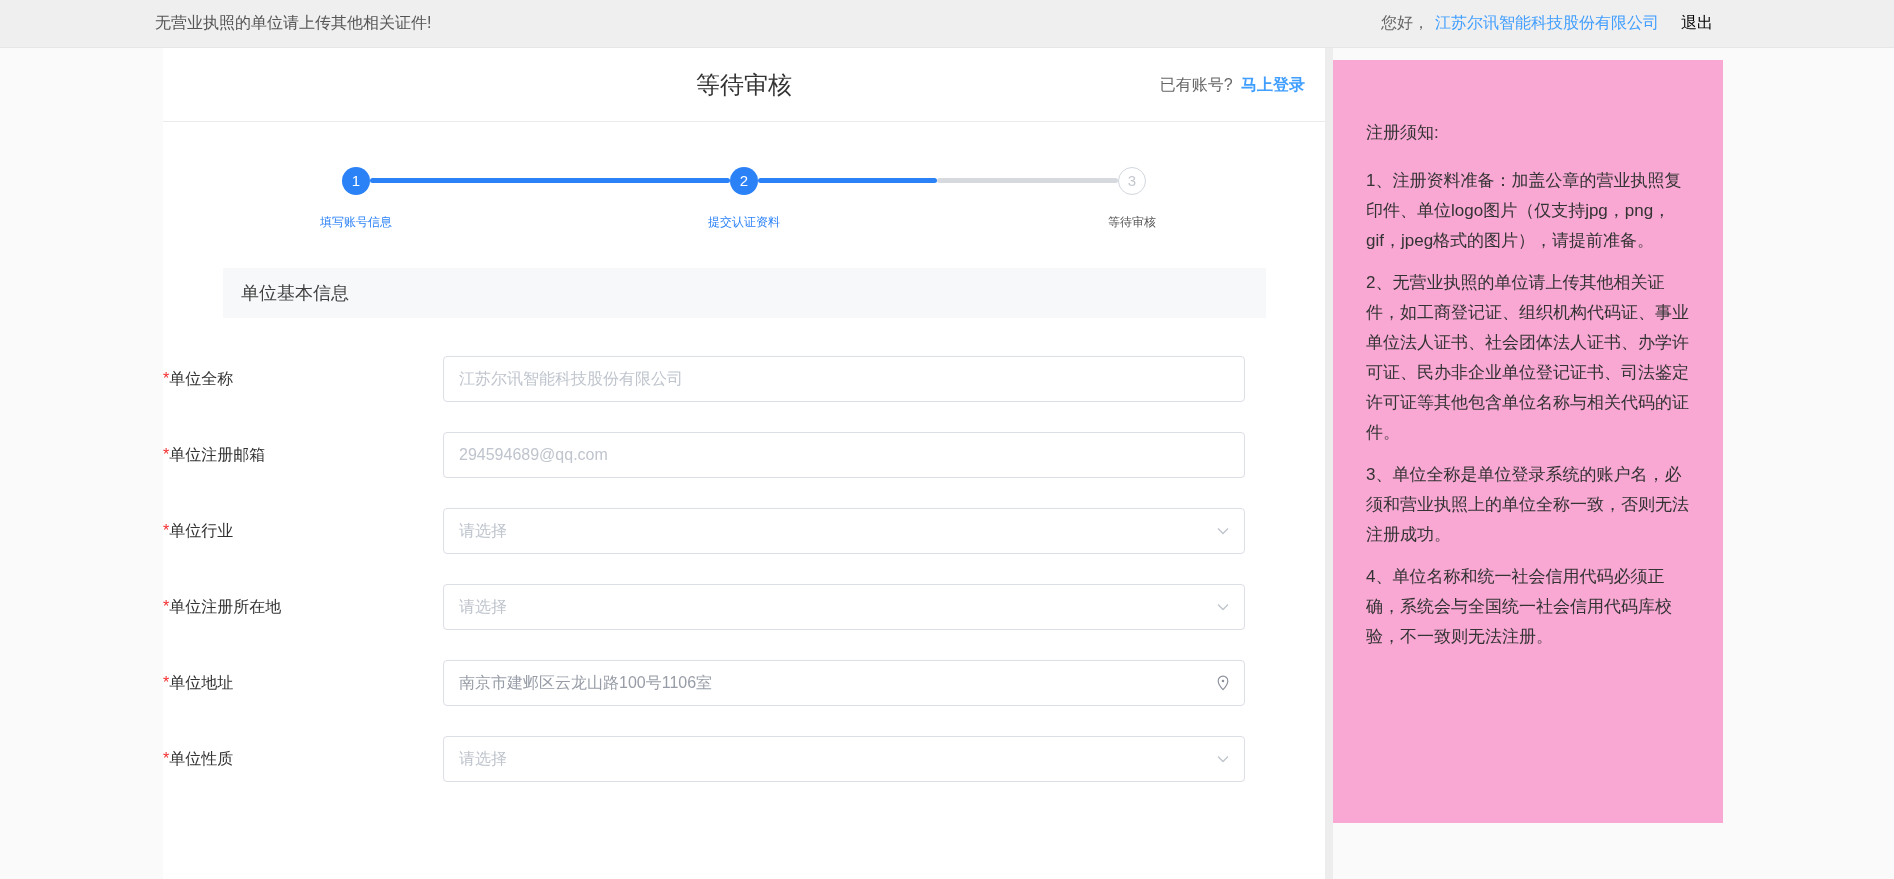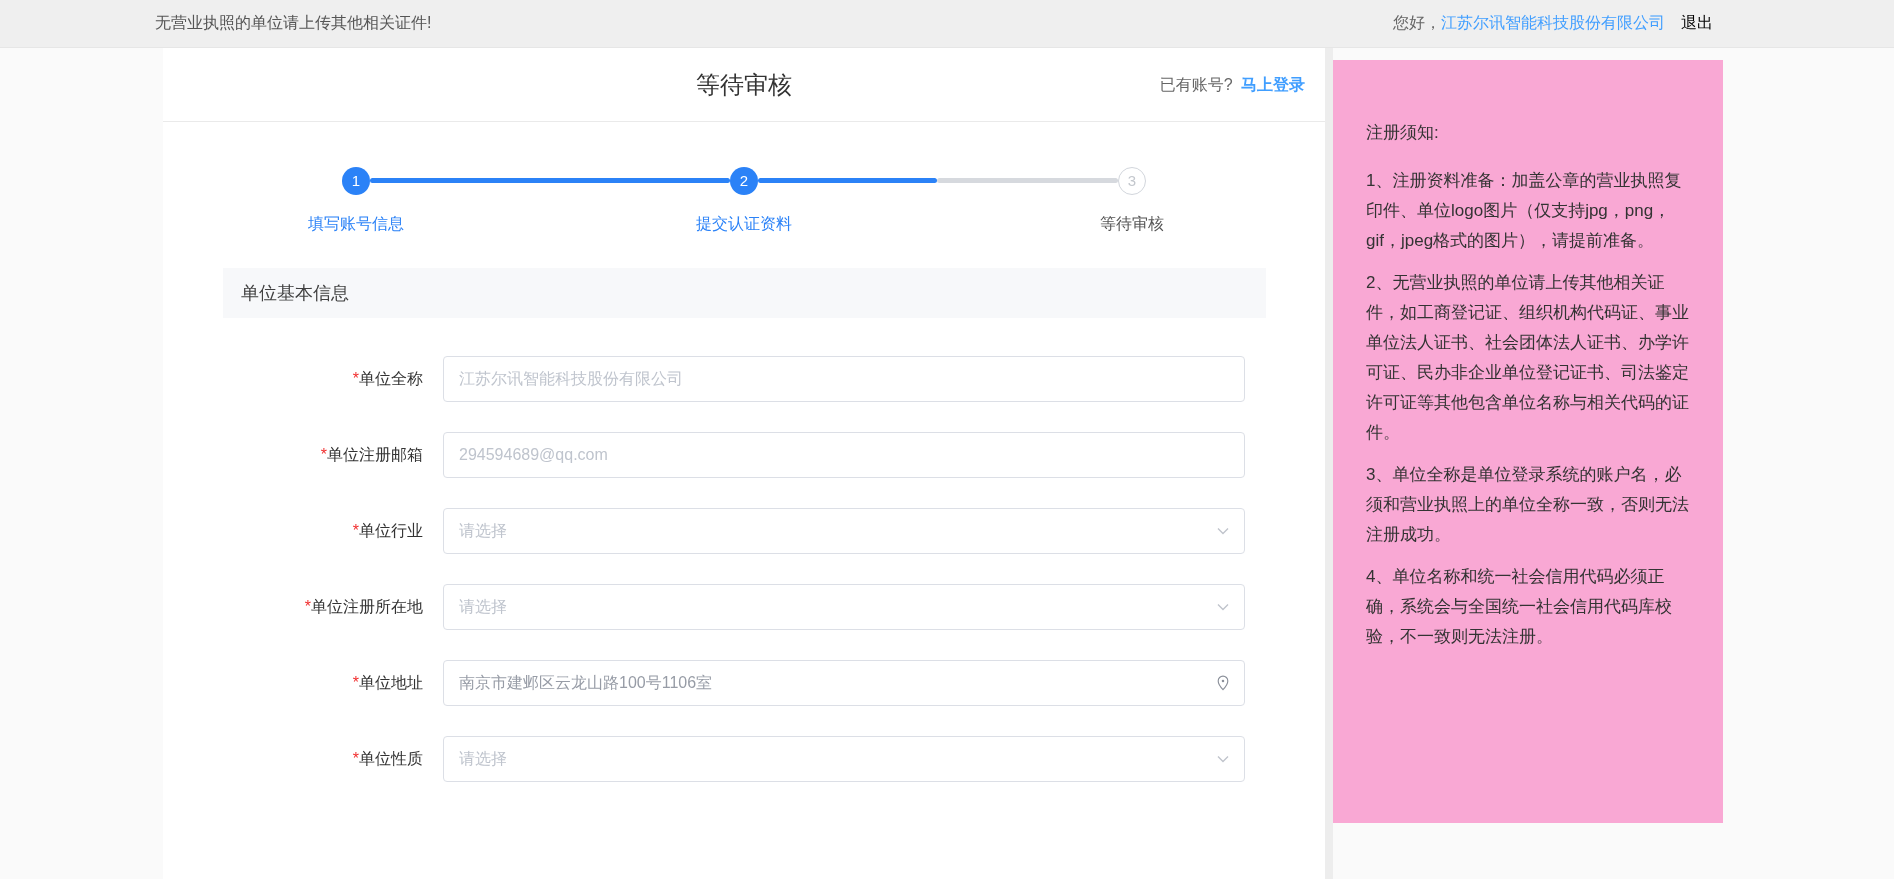--- a/index.html
+++ b/index.html
@@ -8,21 +8,21 @@
     background:#fafafa;
     font-family:"Liberation Sans","DejaVu Sans",sans-serif;
     color:#333;
   }
   
   .topbar {
     height:48px; background:#efefef; border-bottom:1px solid #e6e6e6;
     display:flex; justify-content:space-between; align-items:center;
     padding:0 181px 0 155px; font-size:16px; color:#555;
   }
-  .topbar-right { display:flex; align-items:center; color:#666; }
+  .topbar-right { display:flex; align-items:center; gap:6px; color:#666; }
   .link-blue { color:#409eff; cursor:pointer; text-decoration:none; }
   .logout-link { color:#000000; margin-left:16px; cursor:pointer; }
 
   
   .page { display:flex; align-items:flex-start; }
   .main-card { margin-left:163px; width:1162px; height:831px; background:#ffffff; }
   .gap-strip { width:8px; height:831px; background:#ededed; }
   .sidebar {
     width:390px; height:763px; margin-top:12px; background:#f9a8d4;
     padding:58px 33px 0 33px; font-size:17px; line-height:30px; color:#333;
@@ -51,37 +51,37 @@
   .sl-2 { left:595px; width:179px; }
   .sl-3 { left:774px; width:181px; }
   .step-circle {
     position:absolute; top:45px; width:28px; height:28px; border-radius:50%;
     text-align:center; font-size:15px; line-height:28px; z-index:2;
   }
   .circle-active { background:#2b82f7; color:#fff; }
   .circle-wait  { background:#fff; border:1px solid #d2d6dc; color:#c3c7cd; line-height:26px; }
   .sc-1 { left:179px; } .sc-2 { left:567px; } .sc-3 { left:955px; }
   .step-label {
-    position:absolute; top:92px; width:160px; text-align:center; font-size:16px;
+    position:absolute; top:92px; width:160px; text-align:center; font-size:12px;
   }
   .label-active { color:#2b82f7; }
   .label-wait { color:#555; }
   .stl-1 { left:113px; } .stl-2 { left:501px; } .stl-3 { left:889px; }
 
   
   .section-banner {
     margin-left:60px; width:1043px; height:50px; background:#f7f8fa;
     display:flex; align-items:center; padding-left:18px;
   }
   .section-title { font-size:18px; color:#404040; }
 
   
   .form { margin-top:38px; }
   .form-row { display:flex; align-items:center; margin-bottom:30px; }
-  .form-label { width:260px; flex-shrink:0; text-align:right; font-size:16px; color:#333; }
+  .form-label { width:260px; flex-shrink:0; text-align:left; font-size:16px; color:#333; }
   .req { color:#f12e2e; }
   .form-control { position:relative; margin-left:20px; width:802px; height:46px; }
   .form-control input {
     width:100%; height:100%; border:1px solid #dcdfe6; border-radius:4px;
     padding:0 40px 0 15px; font-size:16px; color:#979ca6; background:#fff; outline:none;
     font-family:"Liberation Sans","DejaVu Sans",sans-serif;
   }
   .form-control input::placeholder { color:#bfc4cd; opacity:1; }
   .suffix-icon { position:absolute; right:13px; top:14px; width:18px; height:18px; pointer-events:auto; }
 </style>

